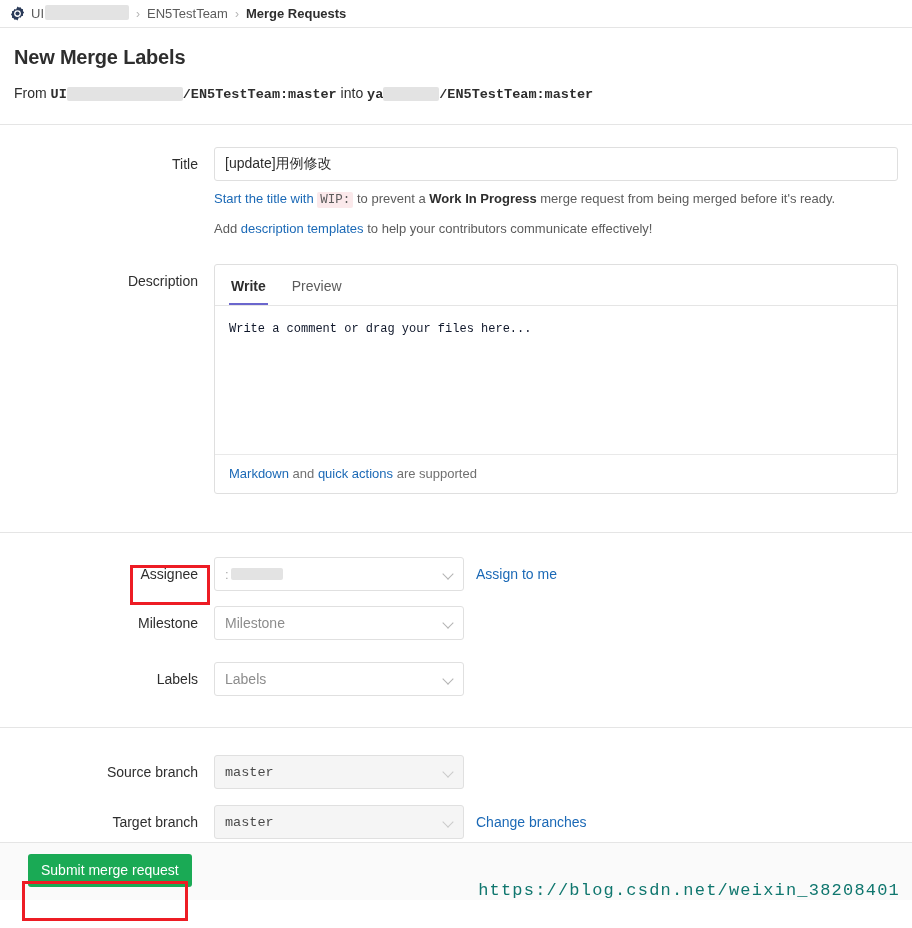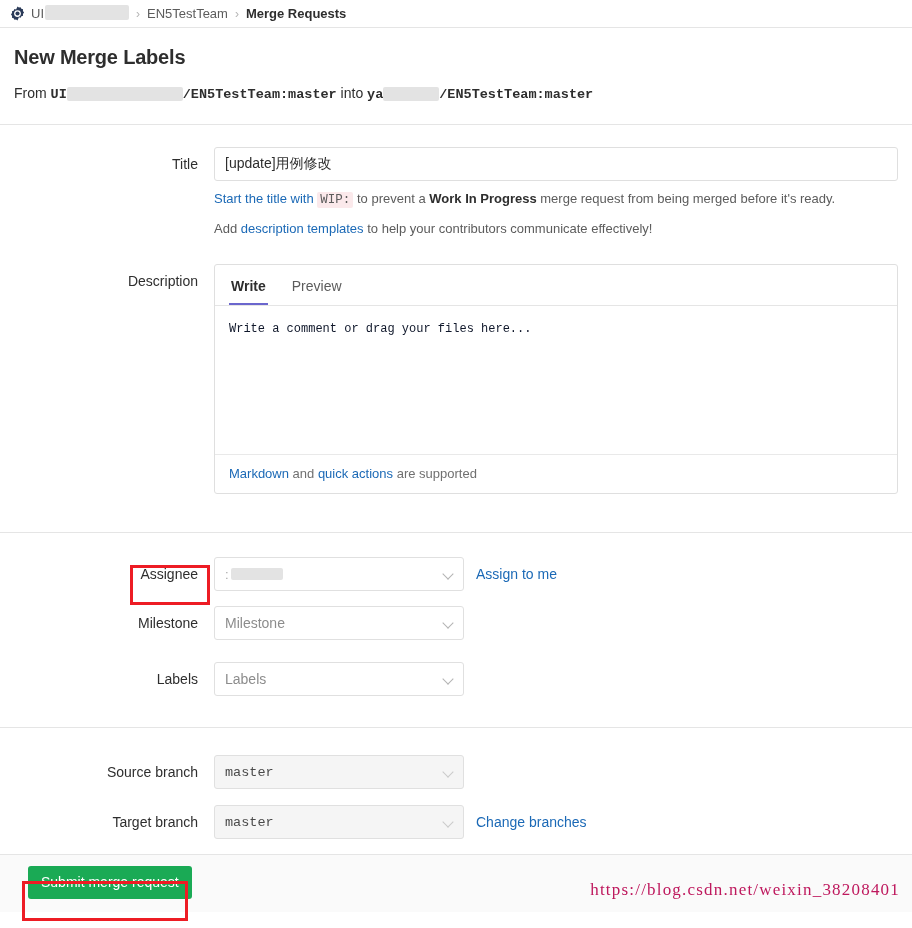--- a/index.html
+++ b/index.html
@@ -163,38 +163,38 @@
   .annot {
     position: absolute;
     border: 3px solid #ed1c24;
     background: transparent;
     pointer-events: none;
     z-index: 30;
   }
 
   
   .footer-bar {
-    position: absolute; left: 0; right: 0; bottom: 0;
+    position: absolute; left: 0; right: 0; bottom: 12px;
     height: 58px;
     background: #fafafa;
     border-top: 1px solid #e5e5e5;
     padding: 11px 0 0 28px;
   }
   .btn-submit {
     display: inline-block;
     background: #1aaa55; color: #fff;
     font-size: 14px; font-family: "Liberation Sans", sans-serif;
     border: 0; border-radius: 3px;
     padding: 9px 13px 10px 13px;
     cursor: pointer; line-height: 1;
   }
   .watermark {
     position: absolute; right: 12px; bottom: 12px;
-    font-family: Liberation Serif, serif;
-    font-size: 17px; color: #be185d;
+    font-family: Liberation Mono, monospace;
+    font-size: 17px; color: #0f766e;
     letter-spacing: 1.2px; z-index: 5;
     white-space: nowrap;
   }
 </style>
 </head>
 <body>
 
 <div class="page">
 
   <div class="breadcrumb">

